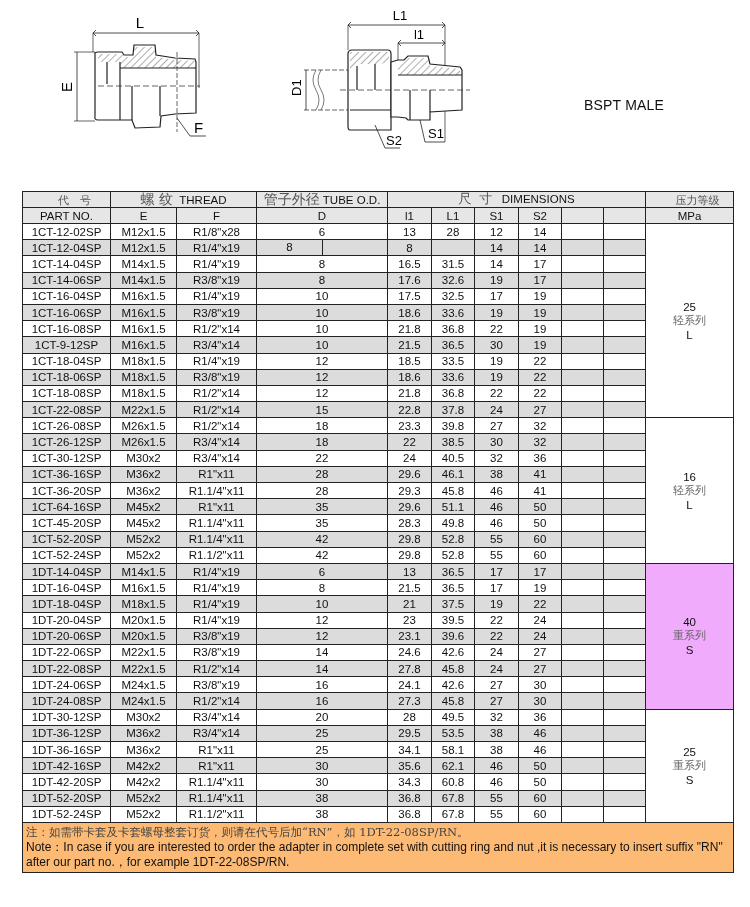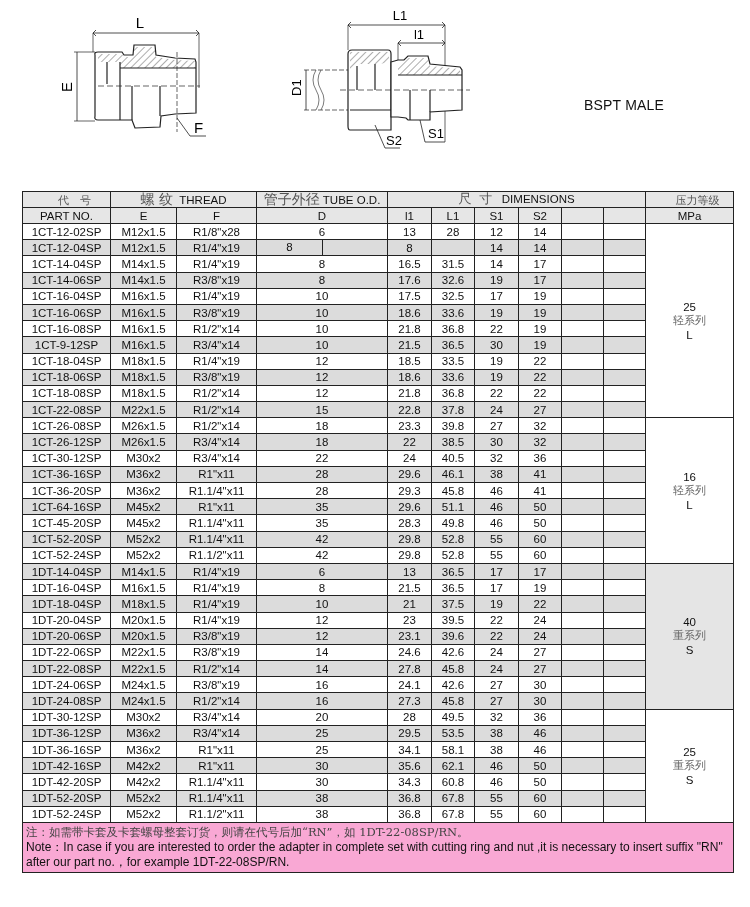--- a/index.html
+++ b/index.html
@@ -8,30 +8,30 @@
   .drawing { position: absolute; left: 0; top: 0; width: 750px; height: 185px; }
   .drawing svg { position: absolute; left: 0; top: 0; }
   .title-label { position: absolute; left: 584px; top: 97px; font-size: 14px; letter-spacing: 0.2px; }
   table.spec { position: absolute; left: 22px; top: 191px; border-collapse: collapse;
                table-layout: fixed; width: 711px; font-size: 11.5px; }
   table.spec td, table.spec th { border: 1.4px solid #222; padding: 0; text-align: center;
                height: 15.2px; line-height: 14px; font-weight: normal; white-space: nowrap; overflow: hidden; }
   table.spec th { background: #e6e6e6; height: 15px; }
   table.spec th.cn { color: #555; font-family: Liberation Serif, serif; font-size: 11px; padding-left: 16px; }
   tr.shade td { background: #dcdcdc; }
-  tr.shade td.pressure { background: #e5e5e5; }
+  tr.shade td.pressure { background: #f0abfc; }
   td.pressure { background: #fff; vertical-align: middle; line-height: 31px; }
   td.pressure .cn { color: #666; font-family: "DejaVu Serif", serif; font-size: 11px; display: block; }
   td.pressure span { display: block; }
   td.d-split { padding: 0; }
   .dsplit { display: flex; height: 100%; }
   .dsplit span { flex: 0 0 50%; }
   .dsplit span:first-child { border-right: 1.4px solid #222; }
   td.notes { text-align: left !important; padding: 2px 3px !important; height: auto !important;
-             line-height: 15px !important; font-size: 12px; white-space: normal !important; background: #f9a8d4; }
+             line-height: 15px !important; font-size: 12px; white-space: normal !important; background: #fdba74; }
   td.notes .cn { color: #444; font-family: "DejaVu Serif", serif; font-size: 11.5px; }
 </style>
 </head>
 <body>
 
 <div class="drawing">
   <svg width="750" height="185" viewBox="0 0 750 185">
     <defs>
       <pattern id="hatch" width="5" height="5" patternUnits="userSpaceOnUse" patternTransform="rotate(45)">
         <line x1="0" y1="0" x2="0" y2="5" stroke="#333" stroke-width="0.8"></line>

